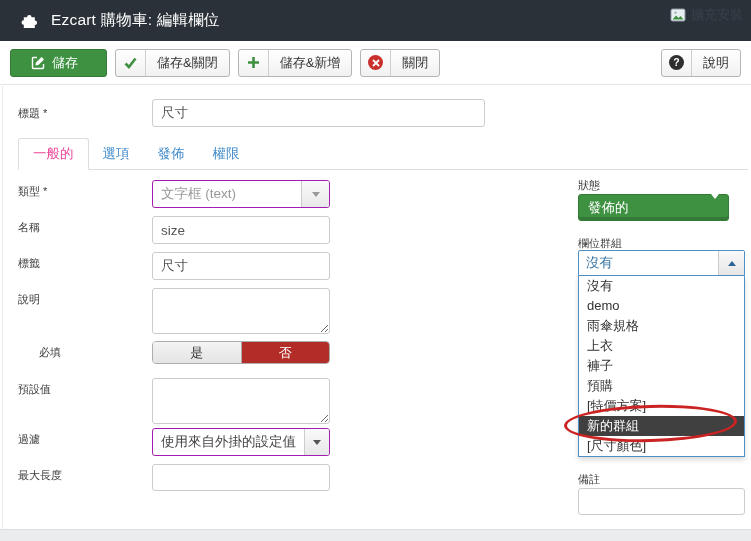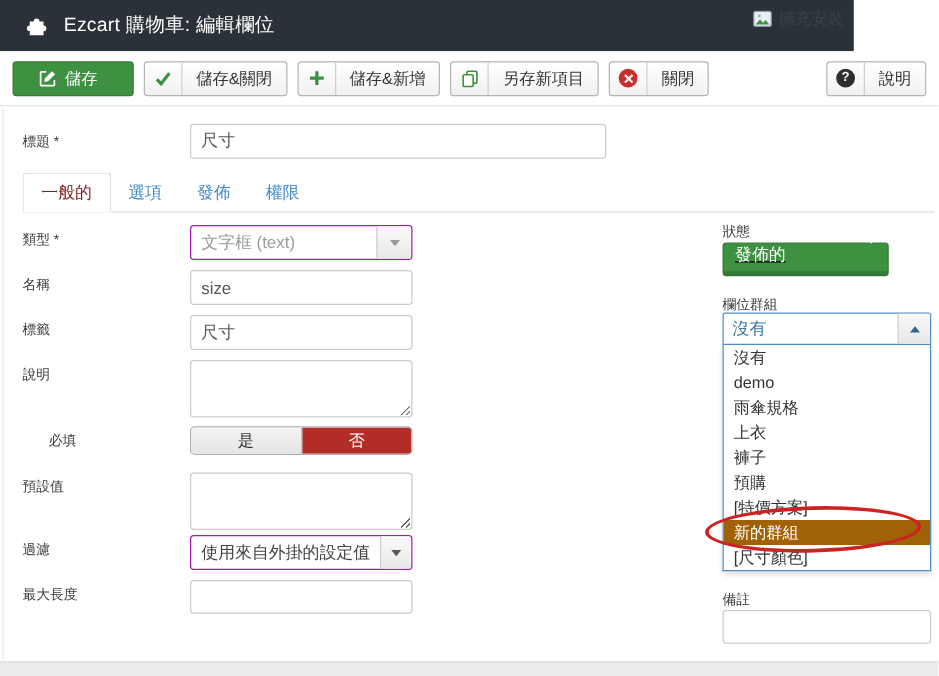--- a/index.html
+++ b/index.html
@@ -1,21 +1,21 @@
 <!DOCTYPE html>
 <html><head>
 <meta charset="utf-8">
 <style>
   * { margin:0; padding:0; box-sizing:border-box; }
   html,body { width:751px; height:541px; }
   body { font-family:"Liberation Sans","DejaVu Sans",sans-serif; background:#fff; }
   #app { position:relative; width:751px; height:541px; overflow:hidden; background:#fff; }
 
   
-  .navbar { position:absolute; left:0; top:0; width:683px; height:41px; background:#2b3138; display:flex; align-items:center; }
+  .navbar { position:absolute; left:0; top:0; width:751px; height:41px; background:#2b3138; display:flex; align-items:center; }
   .navbar-icon { margin-left:20px; display:flex; align-items:center; }
   .navbar-title { color:#ffffff; font-size:15.5px; margin-left:12px; letter-spacing:.2px; }
   .navbar-right { position:absolute; right:8px; top:6px; display:flex; align-items:center; gap:4px; }
   .navbar-right-label { color:#39424b; font-size:13px; }
 
   
   .toolbar { position:absolute; left:0; top:41px; width:751px; height:44px; background:#fff; border-bottom:1px solid #e6e6e6; display:flex; align-items:center; padding:0 10px; gap:8px; }
   .tbtn { display:inline-flex; align-items:stretch; height:28px; border:1px solid #b5b5b5; border-radius:3px; background:linear-gradient(#ffffff,#f1f1f1); font-size:13px; color:#333; cursor:pointer; padding:0; overflow:hidden; }
   .tbtn .ticon { display:flex; align-items:center; justify-content:center; width:30px; border-right:1px solid #cfcfcf; }
   .tbtn .tlabel { display:flex; align-items:center; padding:0 11px; }
@@ -35,39 +35,39 @@
   .sel.disabled .txt { color:#9a9a9a; }
   .sel .abtn { width:28px; border-left:1px solid #ccc; background:linear-gradient(#fafafa,#e8e8e8); display:flex; align-items:center; justify-content:center; }
   .caret-down { width:0; height:0; border-left:4px solid transparent; border-right:4px solid transparent; border-top:5px solid #555; }
   .sel.disabled .caret-down { border-top-color:#999; }
   .caret-up-blue { width:0; height:0; border-left:4px solid transparent; border-right:4px solid transparent; border-bottom:5px solid #2a6496; }
   .caret-down-white { width:0; height:0; border-left:4px solid transparent; border-right:4px solid transparent; border-top:5px solid #fff; }
 
   
   .tabbar { position:absolute; left:18px; top:142px; width:730px; height:28px; border-bottom:1px solid #ddd; display:flex; align-items:flex-end; }
   .tab { font-size:13.5px; padding:6px 14px; color:#428bca; cursor:pointer; }
-  .tab.active { color:#7f1d1d; background:#fff; border:1px solid #ddd; border-bottom:1px solid #fff; border-radius:3px 3px 0 0; margin-bottom:-1px; }
+  .tab.active { color:#ec4899; background:#fff; border:1px solid #ddd; border-bottom:1px solid #fff; border-radius:3px 3px 0 0; margin-bottom:-1px; }
 
   
   .toggle { position:absolute; display:flex; border:1px solid #adadad; border-radius:4px; overflow:hidden; height:23px; }
   .toggle .opt { flex:1; display:flex; align-items:center; justify-content:center; font-size:13px; cursor:pointer; }
   .toggle .opt-yes { background:linear-gradient(#f4f4f4,#e4e4e4); color:#333; border-right:1px solid #adadad; }
   .toggle .opt-no { background:#b32d28; color:#fff; }
 
   
-  .status-sel { position:absolute; left:578px; top:194px; width:133px; height:27px; background:#3f9142; border:1px solid #337a36; border-radius:3px; box-shadow:inset 0 -3px 0 rgba(0,0,0,.16); display:flex; cursor:pointer;text-decoration:underline; }
+  .status-sel { position:absolute; left:578px; top:194px; width:151px; height:27px; background:#3f9142; border:1px solid #337a36; border-radius:3px; box-shadow:inset 0 -3px 0 rgba(0,0,0,.16); display:flex; align-items:center; cursor:pointer; }
   .status-sel .txt { flex:1; color:#fff; font-size:13.5px; padding:0 9px; }
   .status-sel .car { padding-right:9px; }
 
   .chzn-head { position:absolute; left:578px; top:250px; width:167px; height:26px; background:#fff; border:1px solid #4f8fc7; border-radius:2px 2px 0 0; display:flex; align-items:stretch; cursor:pointer; }
   .chzn-head .txt { flex:1; display:flex; align-items:center; padding:0 7px; font-size:13.5px; color:#3b77a8; }
   .chzn-head .abtn { width:26px; border-left:1px solid #ccc; background:linear-gradient(#fafafa,#e6e6e6); display:flex; align-items:center; justify-content:center; }
   .chzn-drop { position:absolute; left:578px; top:276px; width:167px; background:#fff; border:1px solid #4f8fc7; border-top:none; box-shadow:0 3px 5px rgba(0,0,0,.15); }
   .chzn-item { height:20px; line-height:20px; padding:0 8px; font-size:13px; color:#333; cursor:pointer; white-space:nowrap; overflow:hidden; }
-  .chzn-item.hl { background:#a16207; color:#fff; }
+  .chzn-item.hl { background:#404040; color:#fff; }
 
   .annot-ellipse { position:absolute; left:564px; top:405px; width:173px; height:37px; border:3px solid #cb2323; border-radius:50%; transform:rotate(-1.5deg); pointer-events:none; }
 
   
   .footer-strip { position:absolute; left:0; top:529px; width:751px; height:12px; background:#ebecee; border-top:1px solid #dcdee0; }
   .content-edge { position:absolute; left:2px; top:86px; height:443px; width:0; border-left:1px solid #ececec; }
 </style>
 </head>
 <body>
 
@@ -111,29 +111,20 @@
     <button class="tbtn">
       <span class="ticon">
         <svg width="13" height="13" viewBox="0 0 13 13">
             <path d="M6.5 1v11M1 6.5h11" stroke="#3f9142" stroke-width="2.6"></path>
           </svg>
       </span>
       <span class="tlabel">儲存&amp;新增</span>
     </button>
     <button class="tbtn">
       <span class="ticon">
-        <svg width="14" height="14" viewBox="0 0 14 14">
-            <rect x="4.5" y="1" width="8" height="9.5" rx="1" fill="none" stroke="#3f9142" stroke-width="1.3"></rect>
-            <rect x="1.5" y="3.8" width="8" height="9.5" rx="1" fill="#fff" stroke="#3f9142" stroke-width="1.3"></rect>
-          </svg>
-      </span>
-      <span class="tlabel">另存新項目</span>
-    </button>
-    <button class="tbtn">
-      <span class="ticon">
         <span class="icon-circle-red">
             <svg width="8" height="8" viewBox="0 0 8 8">
               <path d="M1 1l6 6M7 1l-6 6" stroke="#fff" stroke-width="1.8"></path>
             </svg>
           </span>
       </span>
       <span class="tlabel">關閉</span>
     </button>
     <button class="tbtn tbtn-help">
       <span class="ticon">

